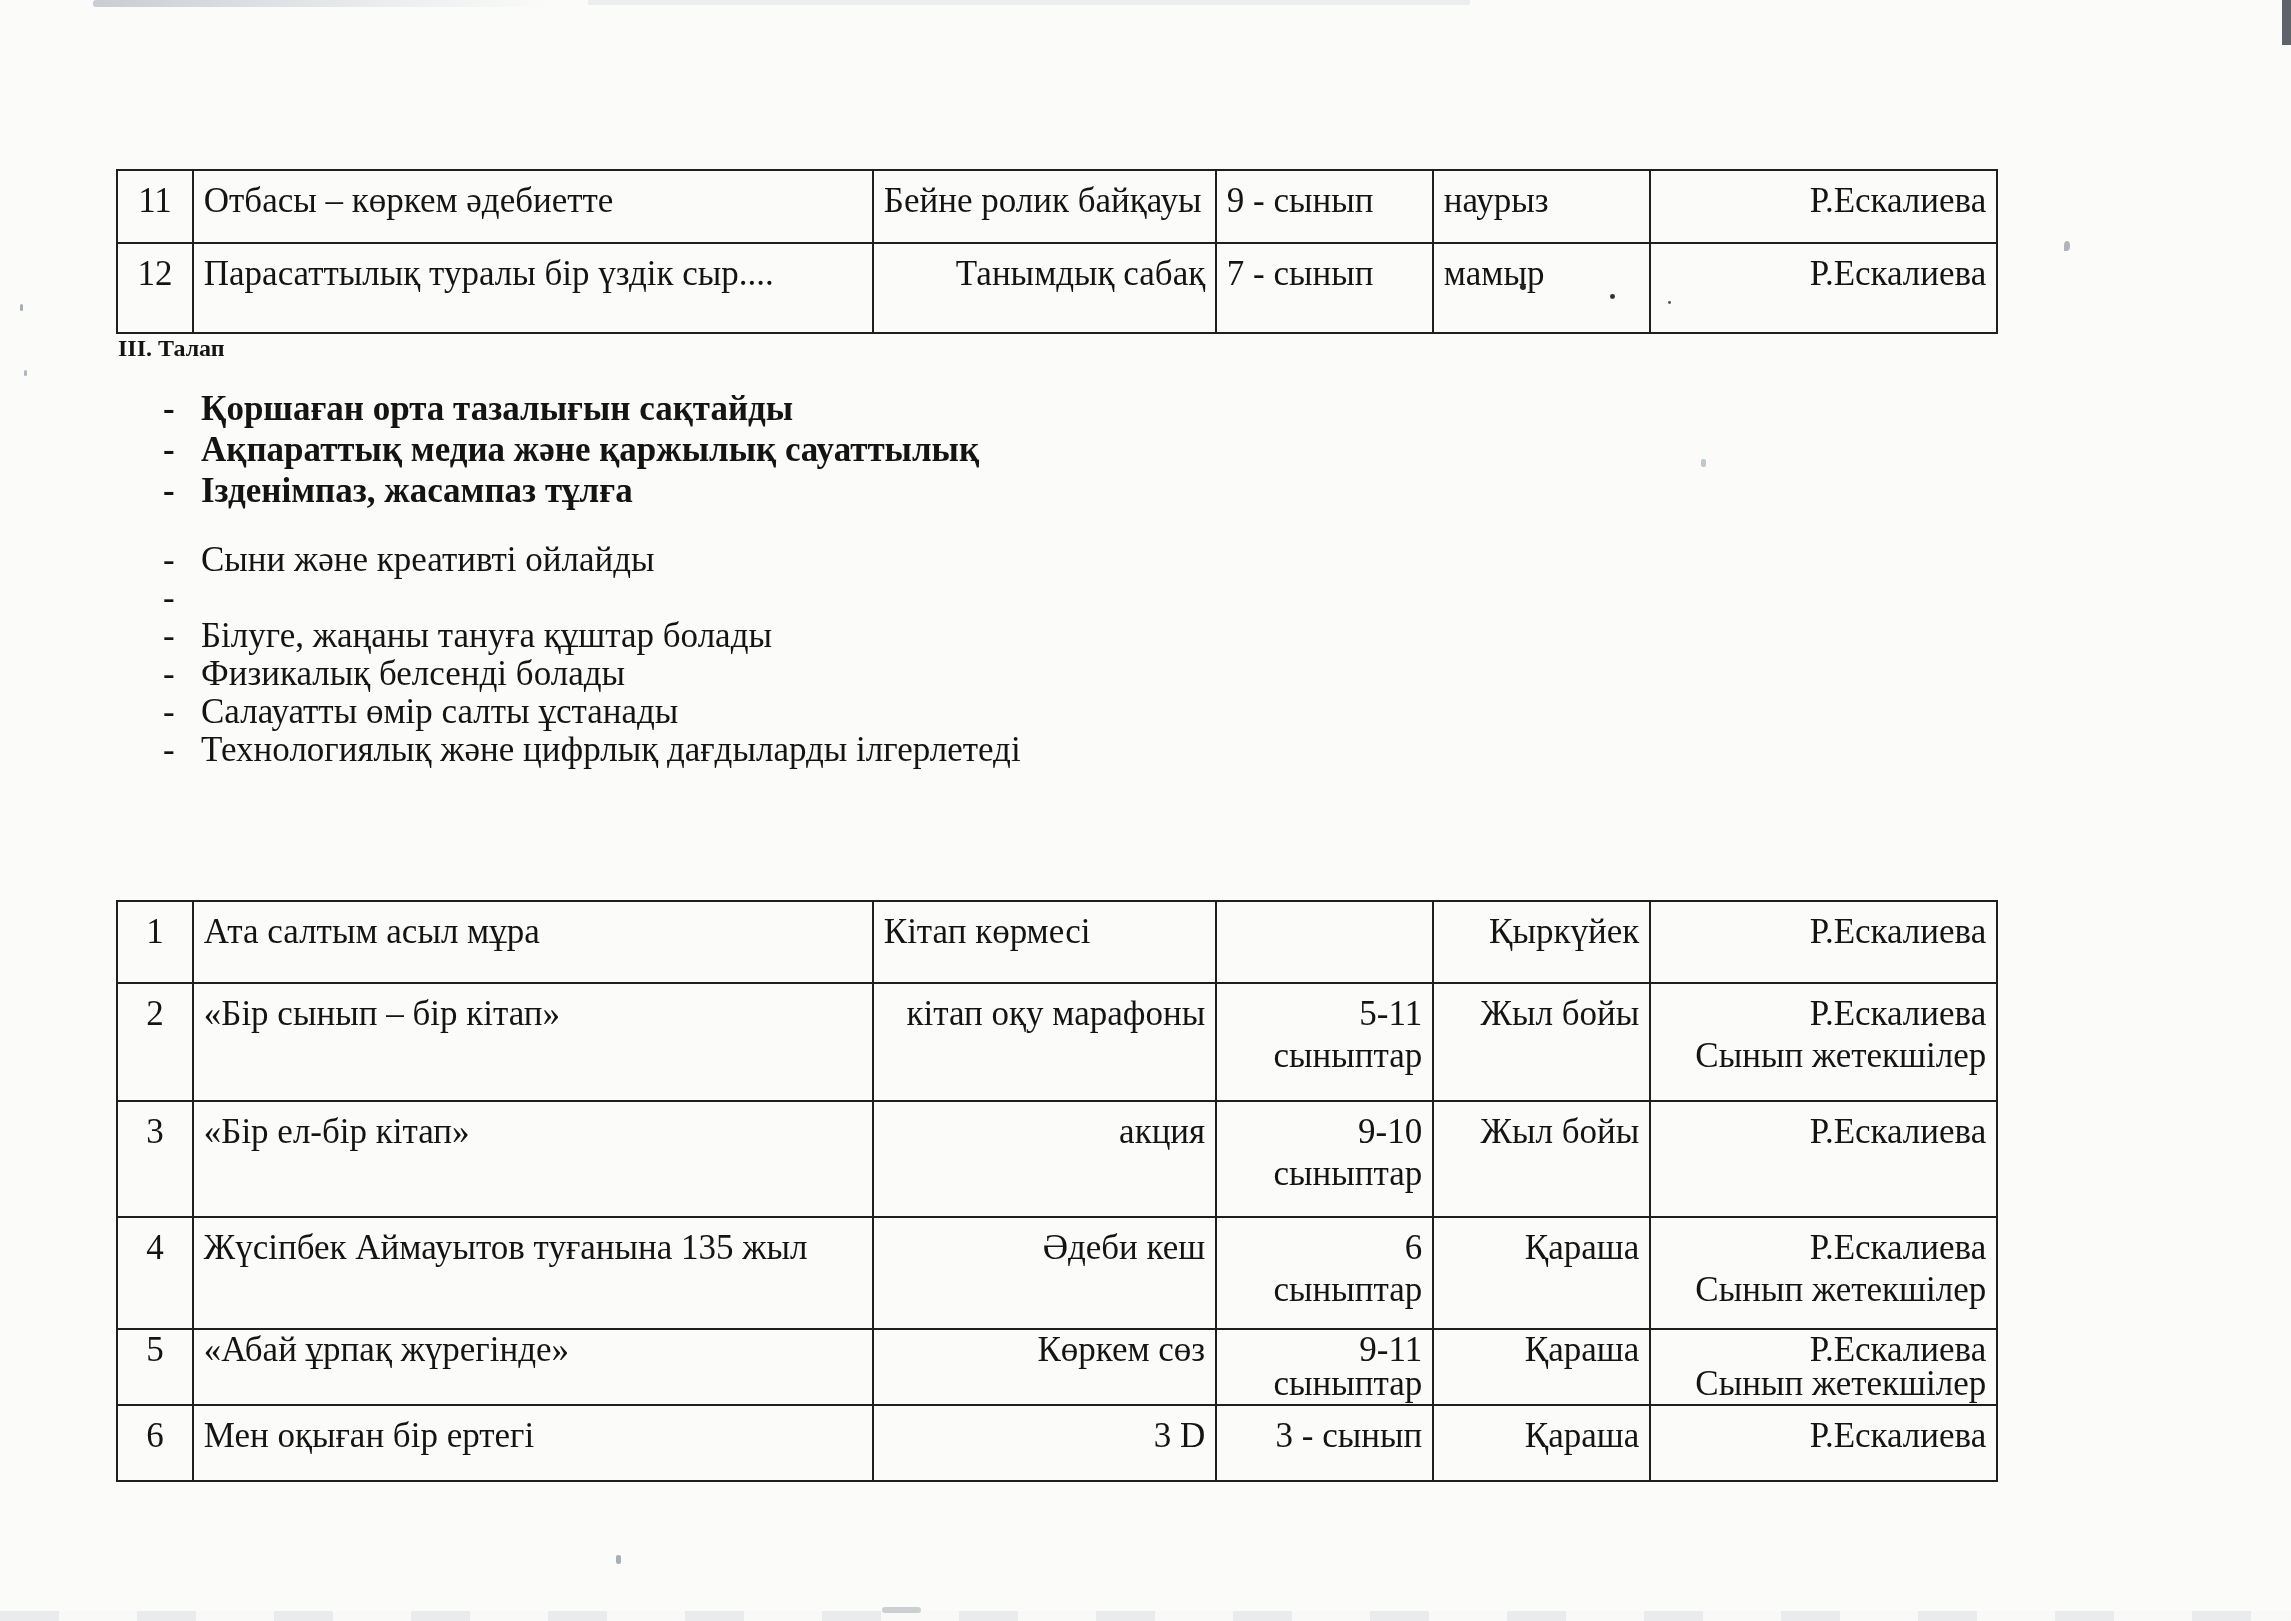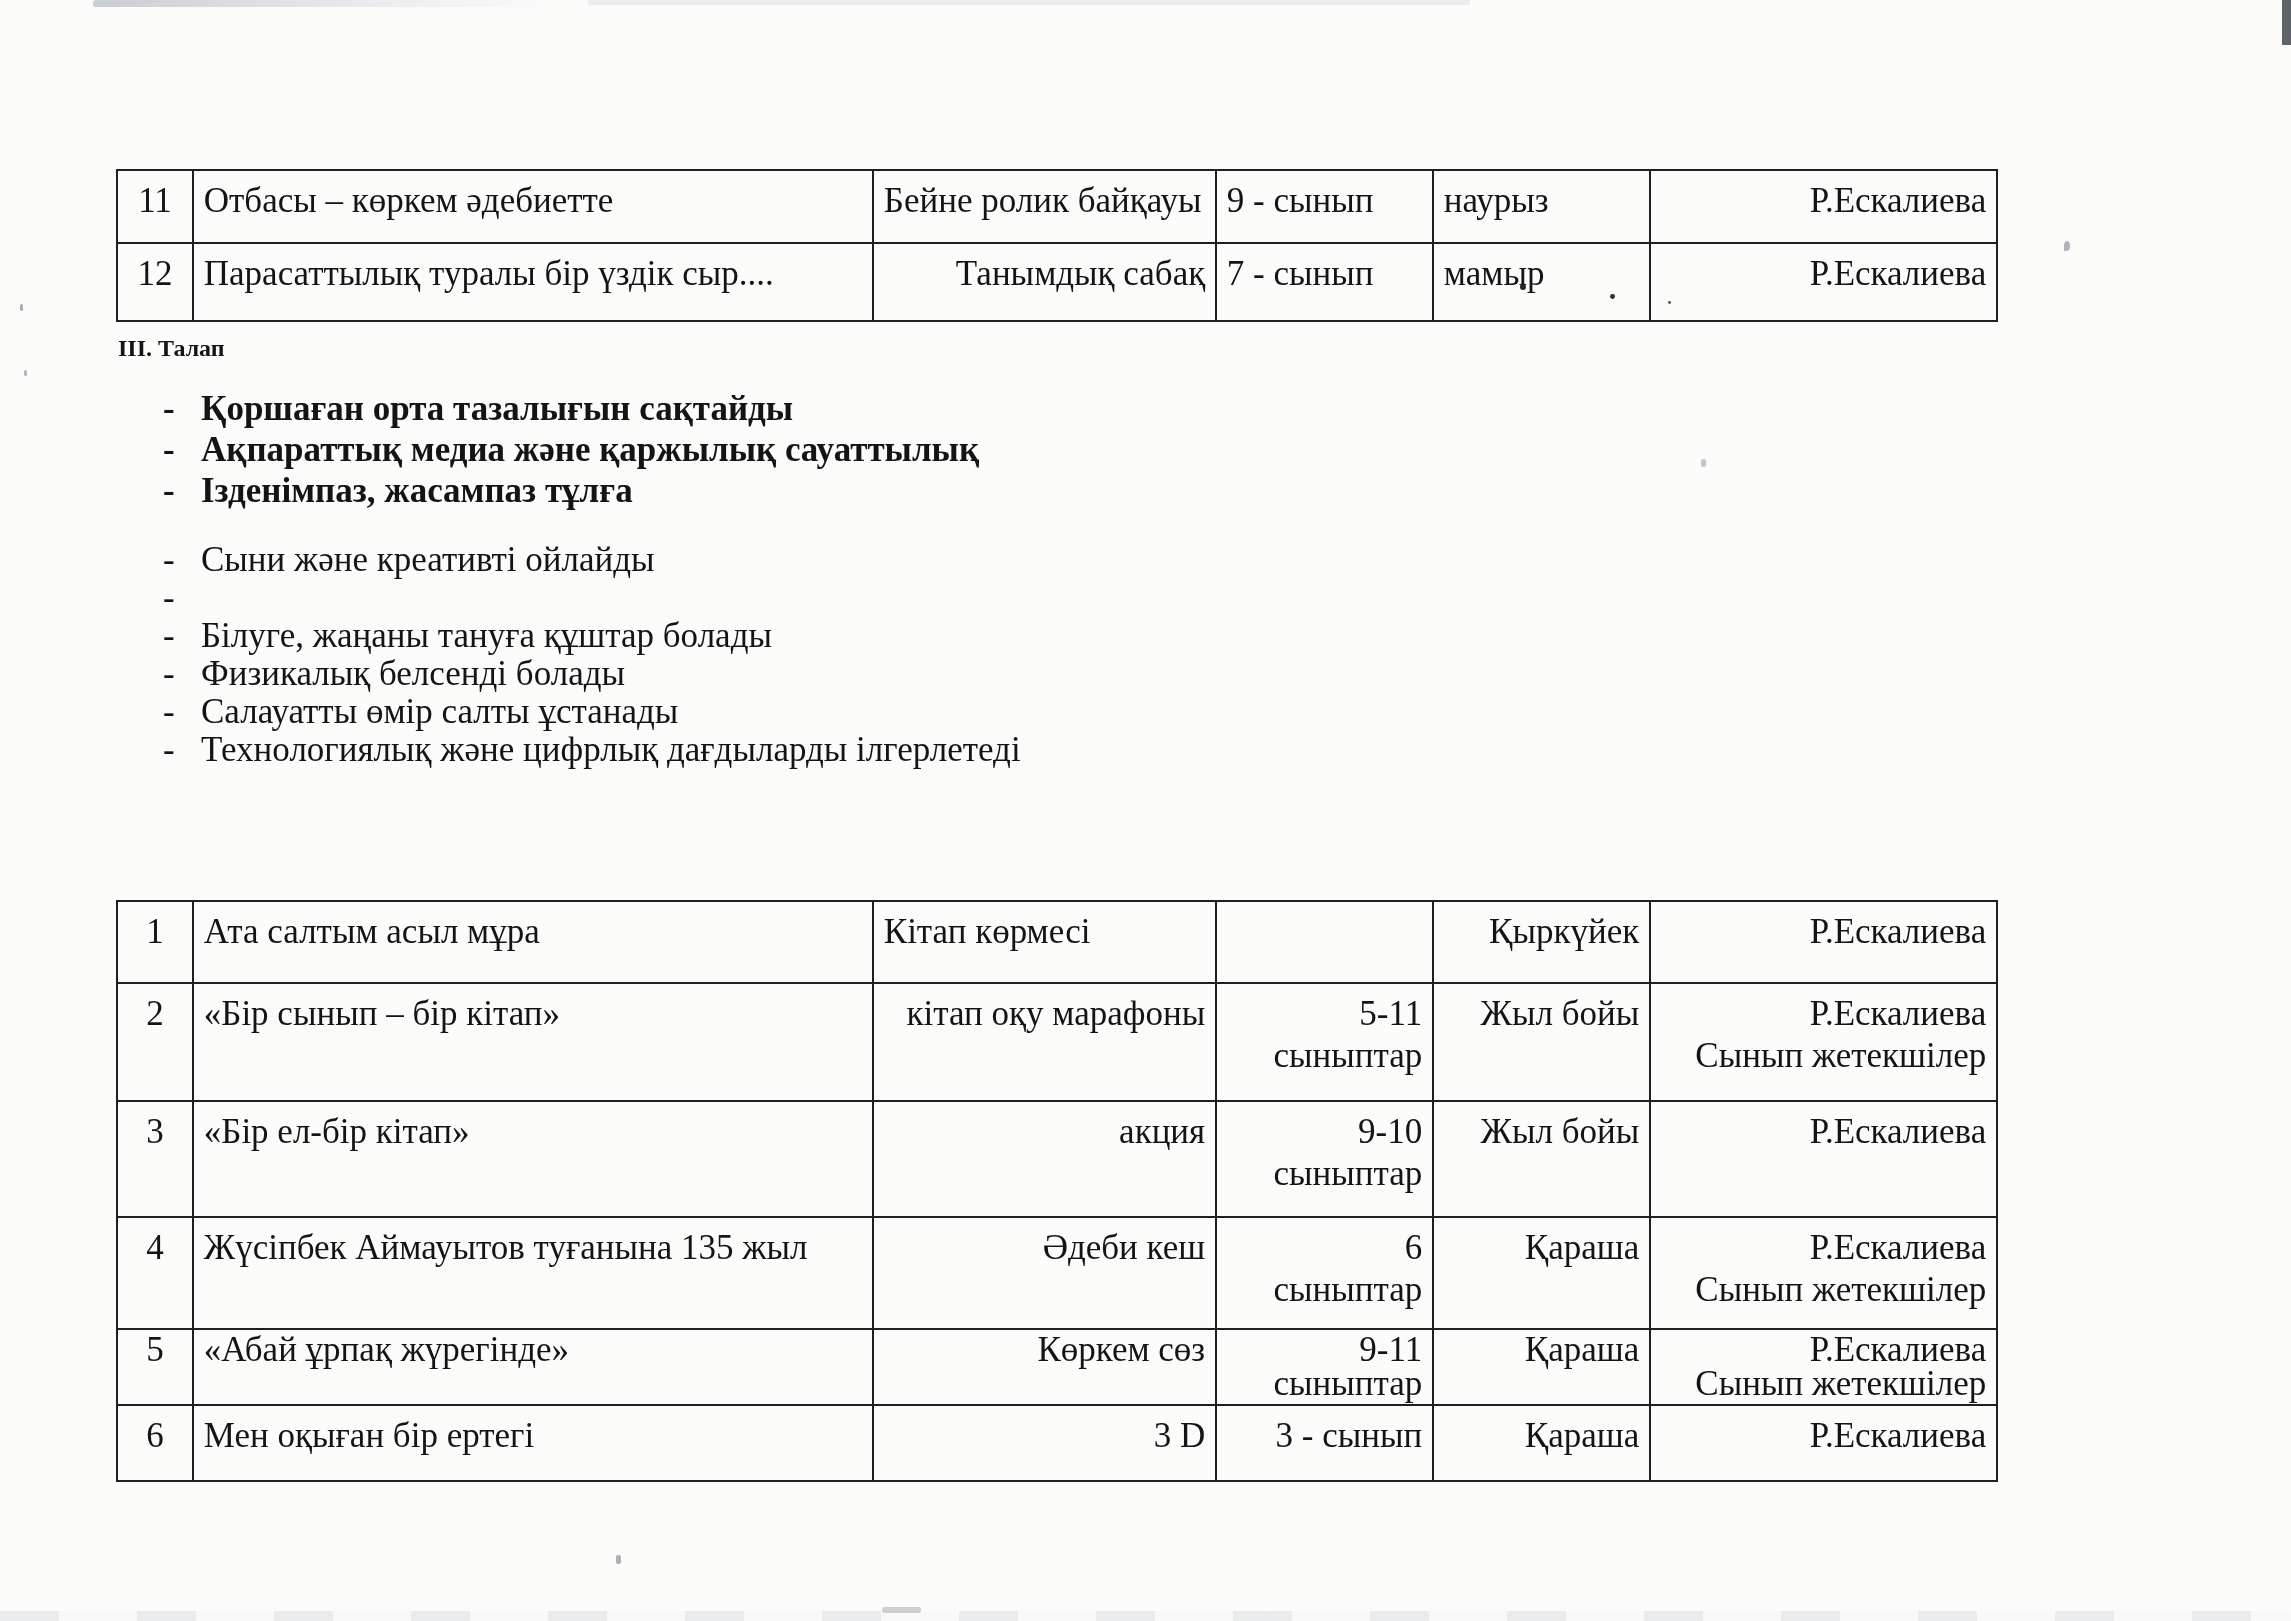--- a/index.html
+++ b/index.html
@@ -76,21 +76,21 @@
     </colgroup>
     <tbody>
       <tr style="height:73px">
         <td class="num">11</td>
         <td class="name">Отбасы – көркем әдебиетте</td>
         <td class="l">Бейне ролик байқауы</td>
         <td class="l">9 - сынып</td>
         <td class="l">наурыз</td>
         <td class="c">Р.Ескалиева</td>
       </tr>
-      <tr style="height:78px">
+      <tr style="height:90px">
         <td class="num">12</td>
         <td class="name">Парасаттылық туралы бір үздік сыр....</td>
         <td class="c">Танымдық сабақ</td>
         <td class="l">7 - сынып</td>
         <td class="l">мамыр</td>
         <td class="c">Р.Ескалиева</td>
       </tr>
     </tbody>
   </table>
 

